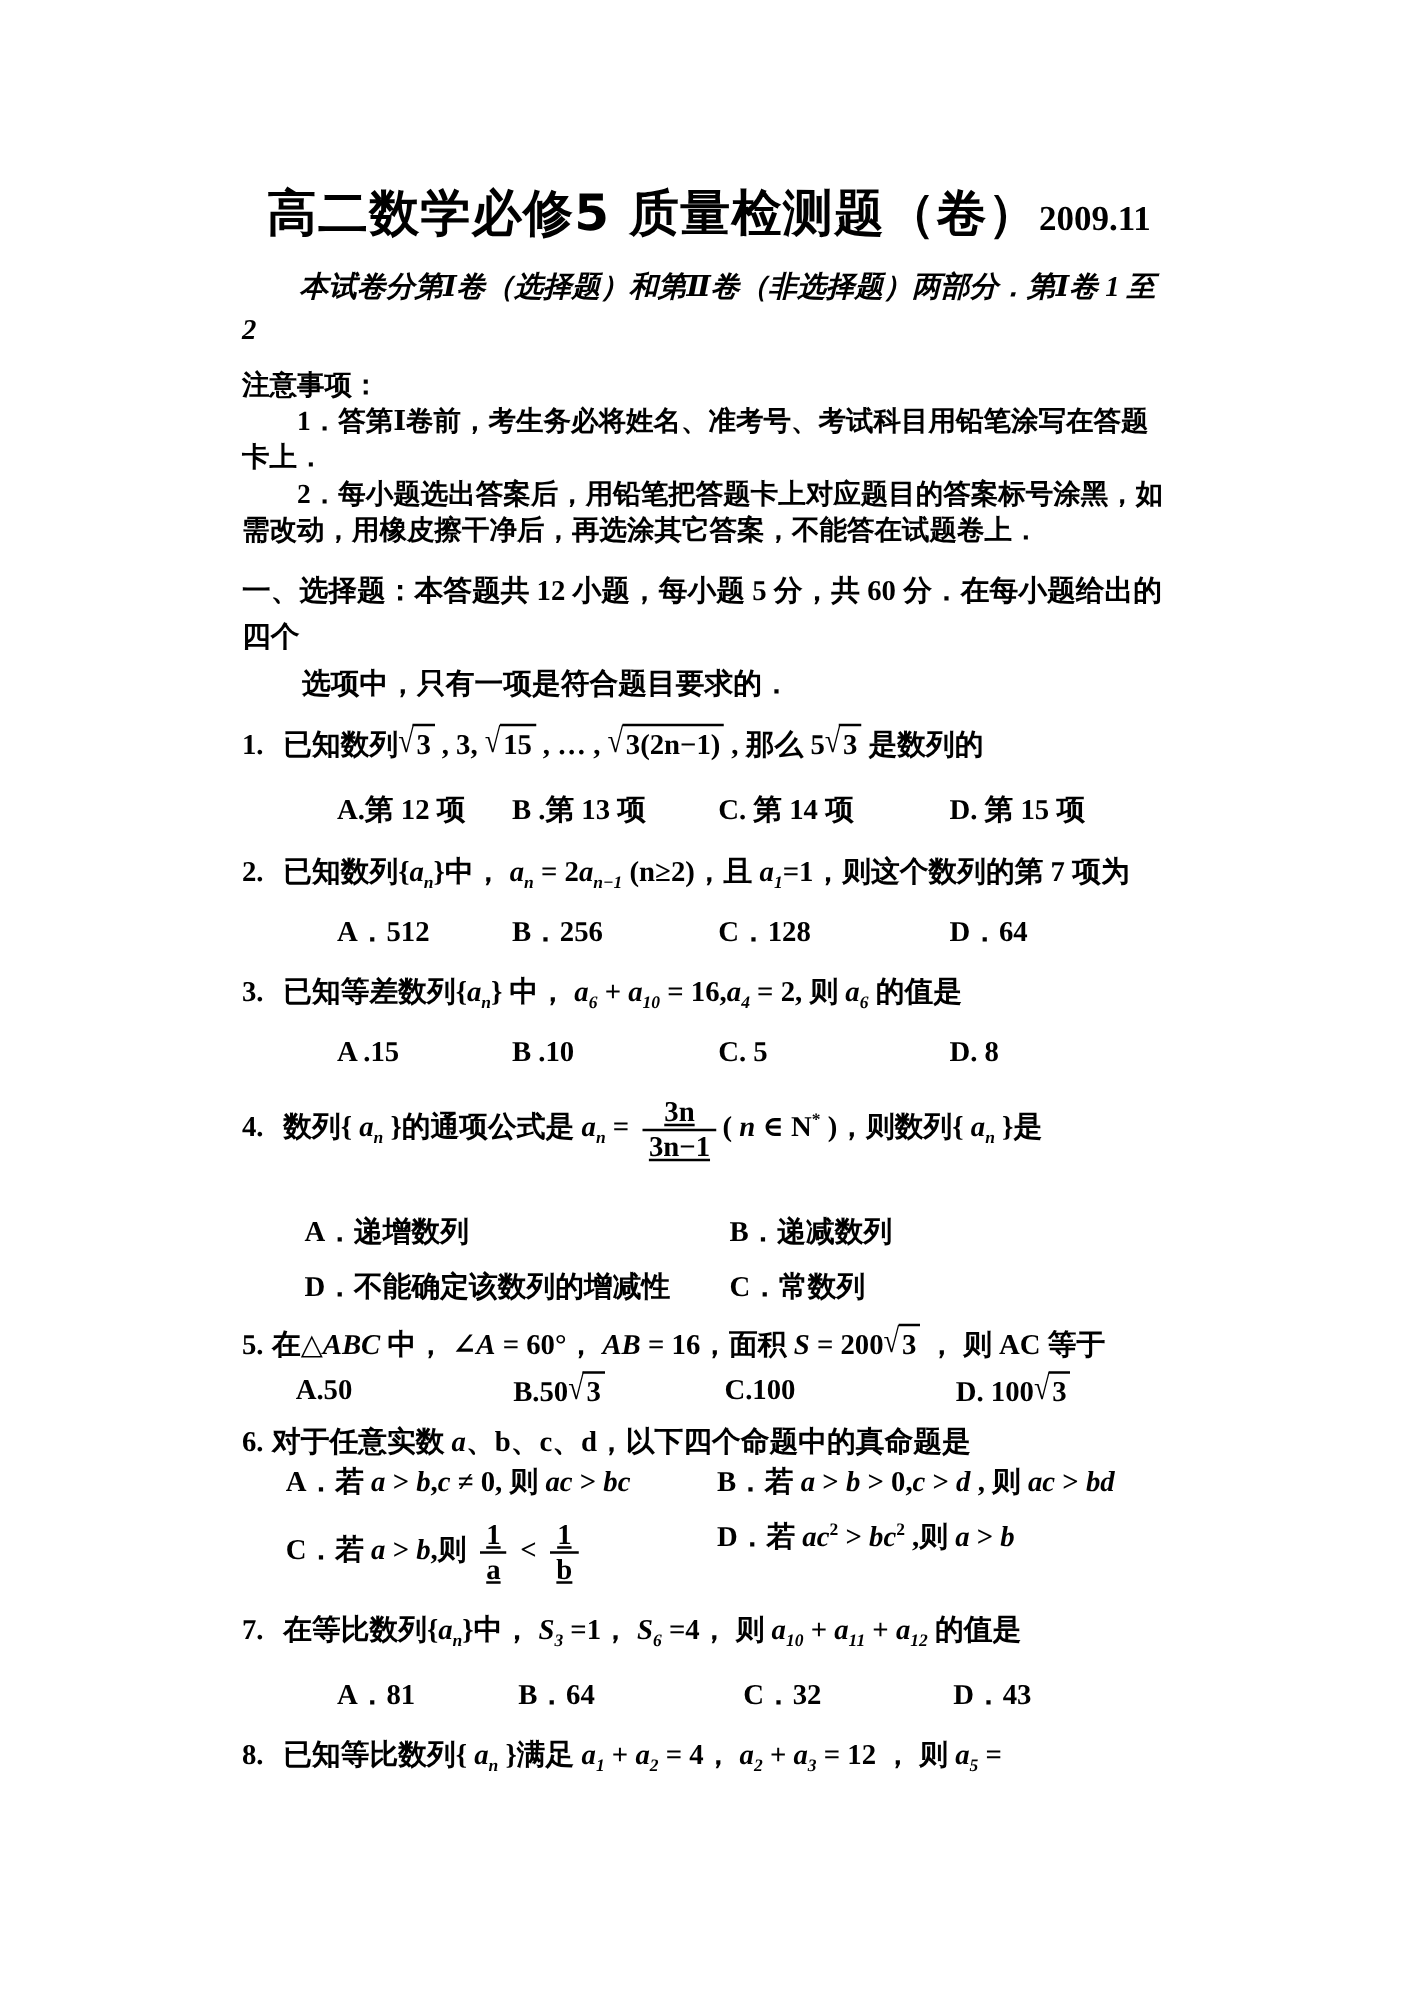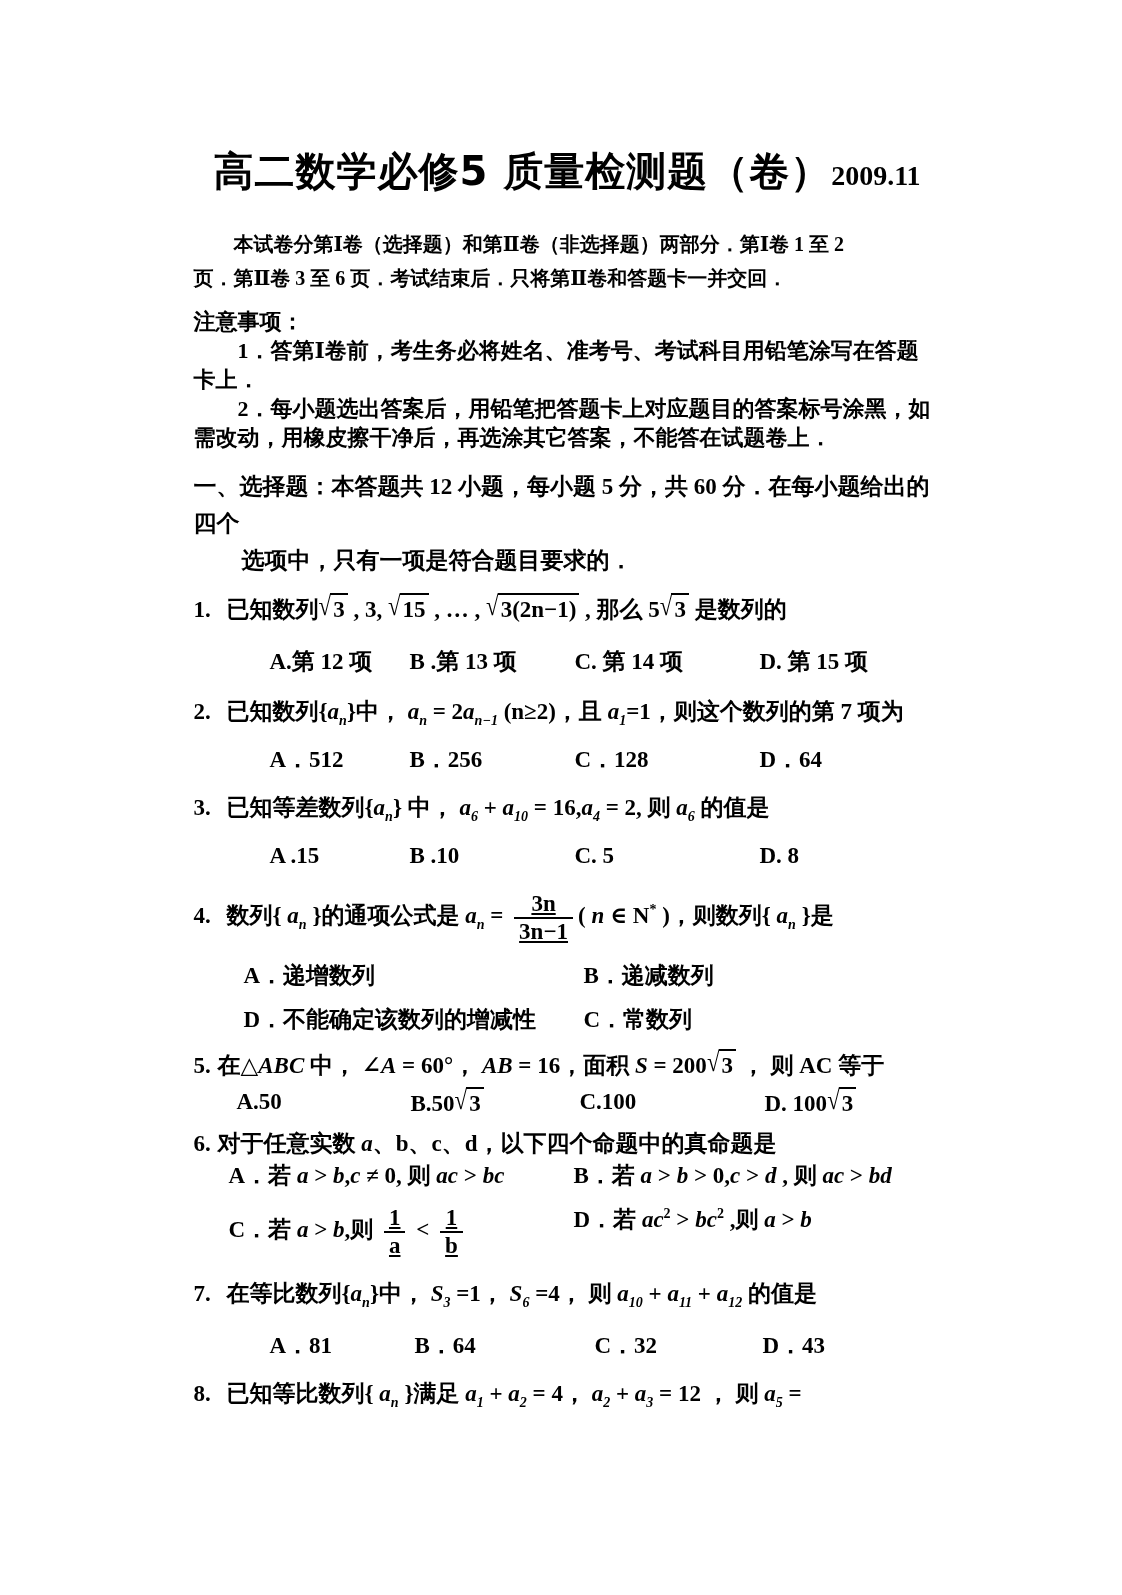--- a/index.html
+++ b/index.html
@@ -4,21 +4,21 @@
 <style>
   html,body{margin:0;padding:0;background:#fff;}
   .page{width:1099px;min-height:1595px;margin:0 auto;background:#fff;color:#000;
         font-family:"Liberation Serif","DejaVu Serif",serif;font-weight:700;
         box-sizing:border-box;padding:150px 170px 30px 182px;position:relative;overflow:hidden;}
 
   .title{margin:0;text-align:center;font-size:40px;line-height:42px;letter-spacing:1px;
          font-family:"DejaVu Sans","Liberation Sans",sans-serif;}
   .title-date{font-size:28px;letter-spacing:0;font-family:"Liberation Serif","DejaVu Serif",serif;}
 
-  .intro{margin:30px 0 0;font-size:20px;line-height:34px;}
+  .intro{margin:16px 0 0;font-size:23px;line-height:34px;font-style:italic;}
   .ind2{text-indent:2em;}
 
   .section-head{margin:16px 0 0;text-align:center;font-size:34px;line-height:40px;
                 font-family:"Liberation Serif","DejaVu Serif",serif;}
 
   .notice{margin:12px 0 0;font-size:22px;line-height:29px;}
   .notice div{margin:0;}
 
   .instruction{margin:16px 0 0;font-size:23px;line-height:37px;}
   .instruction .l2{margin-left:48px;}
@@ -29,21 +29,21 @@
   .q .opts{margin-top:18px;line-height:30px;}
   .opts.row4{display:grid;grid-template-columns:140px 165px 185px auto;margin-left:76px;}
   .opts-5.row4{grid-template-columns:174px 169px 185px auto;margin-left:43px;}
   .opts-7.row4{grid-template-columns:145px 180px 168px auto;margin-left:76px;}
   .opts.grid2{display:grid;grid-template-columns:340px auto;row-gap:14px;margin-left:50px;}
   .opts-6.grid2{grid-template-columns:345px auto;margin-left:35px;}
 
   .q-1{margin-top:14px}.q-1 .opts{margin-top:22px}
   .q-2{margin-top:20px}
   .q-3{margin-top:18px}
-  .q-4{margin-top:20px}.q-4 .opts{margin-top:16px}
+  .q-4{margin-top:20px}.q-4 .opts{margin-top:40px}
   .q-5{margin-top:14px}.q-5 .opts{margin-top:6px}
   .q-5 .q-num,.q-6 .q-num{width:24px;}
   .q-6{margin-top:10px}.q-6 .opts{margin-top:2px}
   .q-7{margin-top:20px}.q-7 .opts{margin-top:22px}
   .q-8{margin-top:18px}
 
   .var{font-style:italic;font-weight:700;}
   sub{font-size:14px;font-style:italic;line-height:0;}
   sup{font-size:14px;line-height:0;}
   .sqrt{white-space:nowrap;}
@@ -57,21 +57,20 @@
 </style>
 </head>
 <body>
 
 <div class="page">
 
   <h1 class="title"><span>高二数学必修5 质量检测题（卷）</span><span class="title-date">2009.11</span></h1>
 
   <div class="intro">
     <div class="ind2">本试卷分第Ⅰ卷（选择题）和第Ⅱ卷（非选择题）两部分．第Ⅰ卷 1 至 2</div>
-    <div>页．第Ⅱ卷 3 至 6 页．考试结束后．只将第Ⅱ卷和答题卡一并交回．</div>
   </div>
 
 
   <div class="notice">
     <div>注意事项：</div>
     <div class="ind2">1．答第Ⅰ卷前，考生务必将姓名、准考号、考试科目用铅笔涂写在答题</div>
     <div>卡上．</div>
     <div class="ind2">2．每小题选出答案后，用铅笔把答题卡上对应题目的答案标号涂黑，如</div>
     <div>需改动，用橡皮擦干净后，再选涂其它答案，不能答在试题卷上．</div>
   </div>

